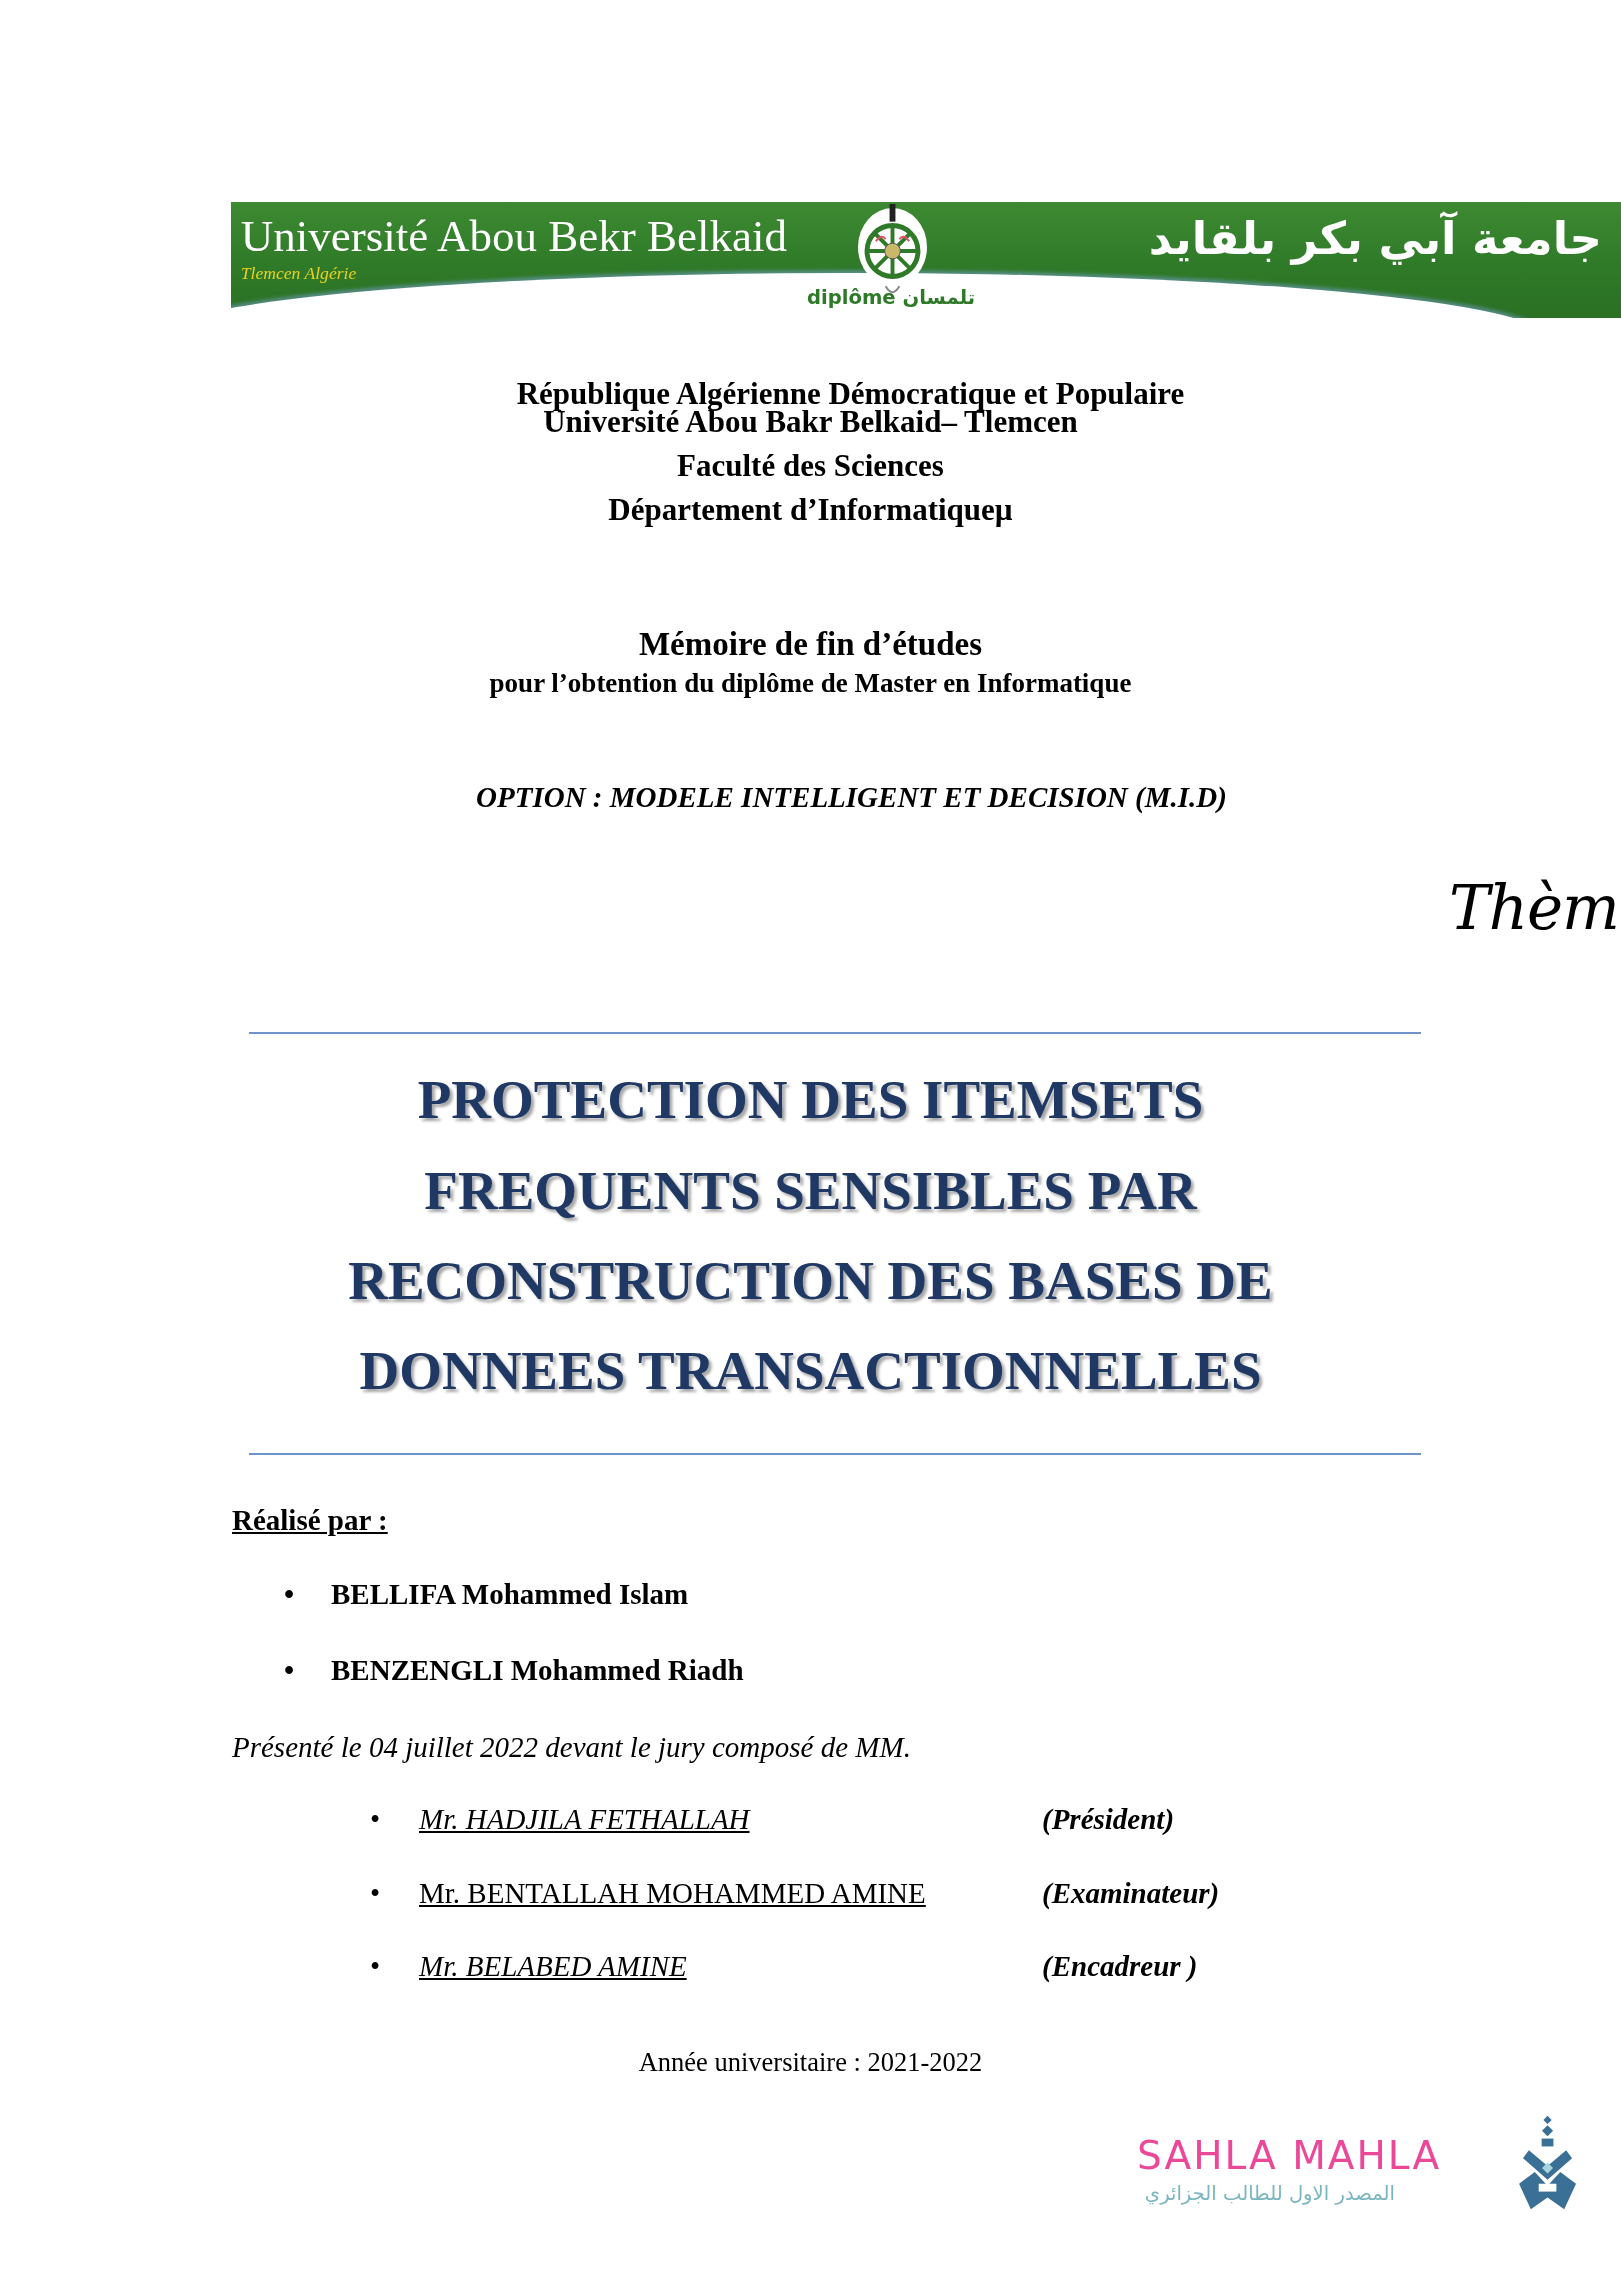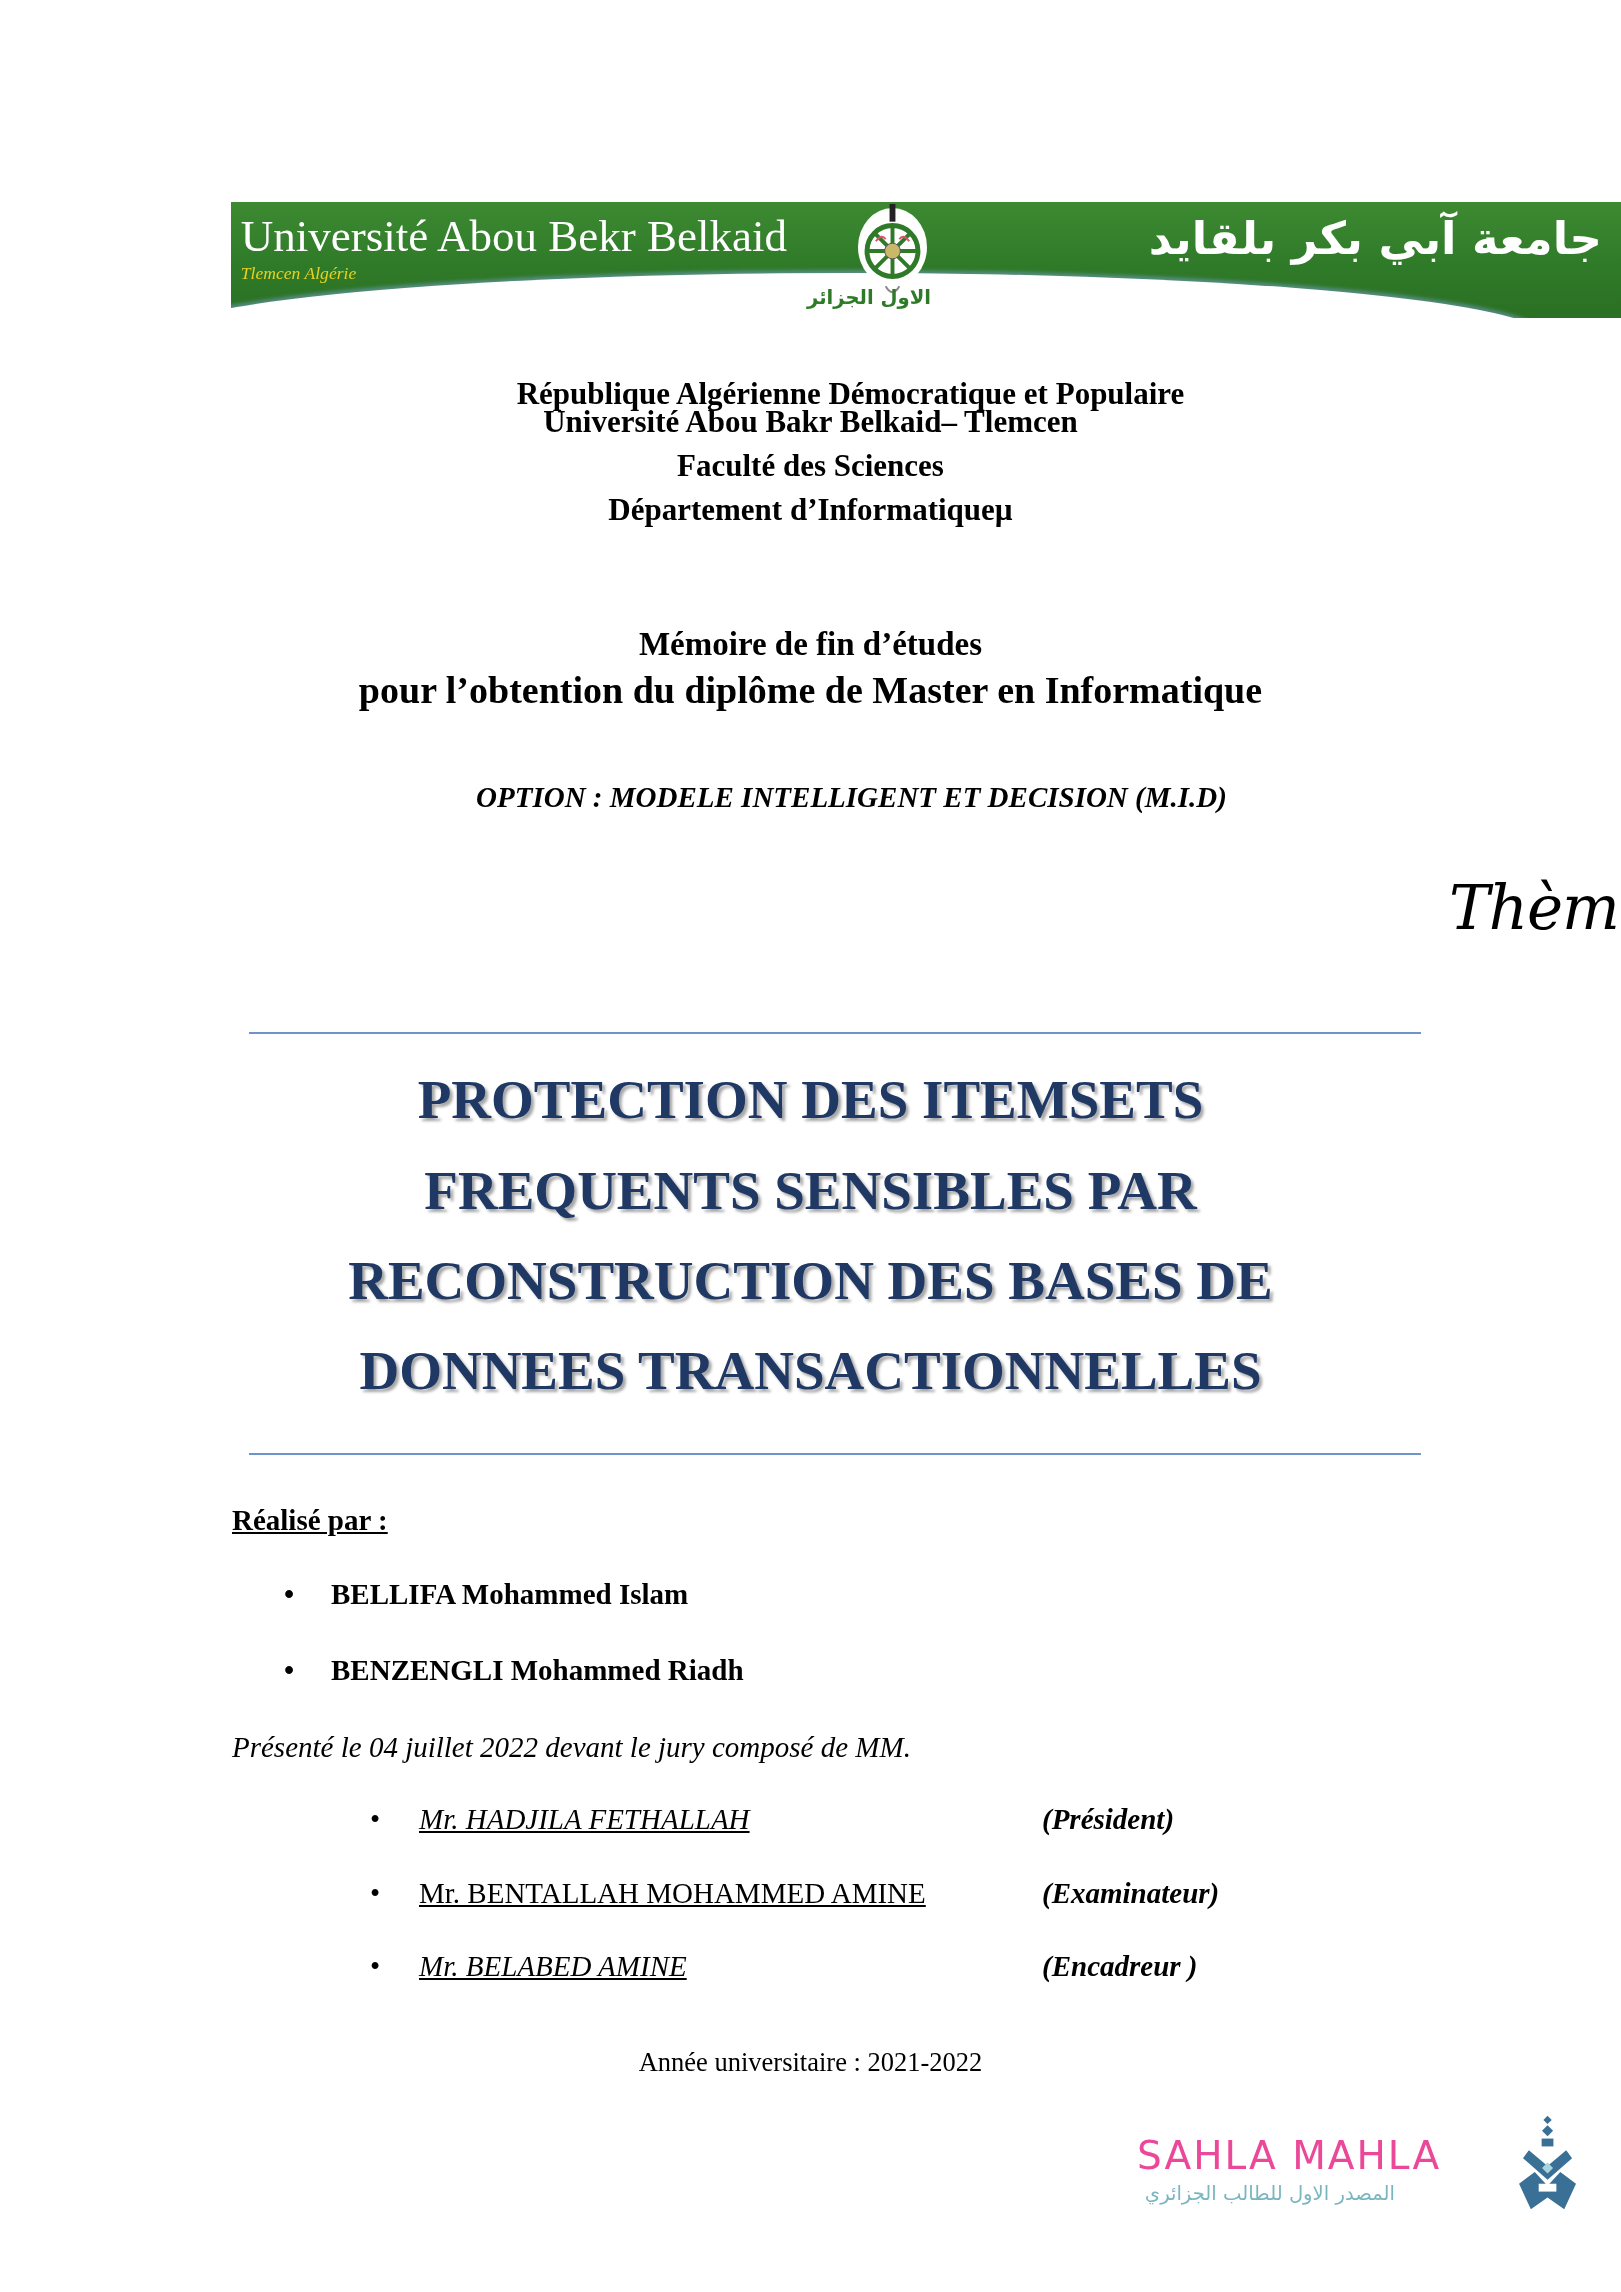--- a/index.html
+++ b/index.html
@@ -17,21 +17,21 @@
     .emblem-halo { position: absolute; left: 0; top: 3.9px; width: 69px; height: 78px; border-radius: 50%; background: #ffffff; }
 
     
     .inst { position: absolute; left: 0; width: 1621px; text-align: center; font-family: "Liberation Serif", serif; font-weight: bold; font-size: 31px; line-height: 44px; }
     .inst-1 { top: 372px; padding-left: 40px; }
     .inst-2 { top: 400px; }
     .inst-3 { top: 444px; }
     .inst-4 { top: 488px; }
 
     .memoire { position: absolute; left: 0; width: 1621px; top: 578px; text-align: center; font-weight: bold; font-size: 33px; margin-top: 48px; }
-    .obtention { position: absolute; left: 0; width: 1621px; top: 668px; text-align: center; font-weight: bold; font-size: 38px; }
+    .obtention { position: absolute; left: 0; width: 1621px; top: 668px; text-align: center; font-weight: bold; font-size: 27px; }
     .option { position: absolute; left: 0; width: 1621px; top: 781px; text-align: center; font-weight: bold; font-style: italic; font-size: 29px; margin-left: 41px; }
     .theme { position: absolute; left: 0; width: 1621px; top: 872px; text-align: right; font-family: "DejaVu Serif", serif; font-style: italic; font-size: 61px; letter-spacing: -1px; padding-left: 33px; }
 
     .hr { position: absolute; left: 249px; width: 1172px; height: 2px; background: #6f94cc; }
     .hr-top { top: 1032px; }
     .hr-bottom { top: 1453px; }
 
     .title { position: absolute; left: 0; width: 1621px; text-align: center; font-family: "Liberation Serif", serif; font-weight: bold; font-size: 55px; color: #1f3864; text-shadow: 2.9px 2.9px 2.9px rgba(0,0,0,0.35); white-space: nowrap; }
     .title-1 { top: 1068px; }
     .title-2 { top: 1159px; }
@@ -82,21 +82,21 @@
         <line x1="9" y1="48" x2="61" y2="48"></line>
         <line x1="17" y1="30" x2="53" y2="66"></line>
         <line x1="53" y1="30" x2="17" y2="66"></line>
       </g>
       <path d="M18 38 Q24 30 28 36" stroke="#e0506a" stroke-width="2" fill="none"></path>
       <path d="M52 38 Q46 30 42 36" stroke="#e0506a" stroke-width="2" fill="none"></path>
       <circle cx="35" cy="48" r="8" fill="#c9b86a" stroke="#555" stroke-width="1"></circle>
       <path d="M28 84 Q35 96 42 84" stroke="#888" stroke-width="2" fill="none"></path>
     </svg>
   </div>
-  <div class="banner-ar-small">الاول  الجزائر</div>
+  <div class="banner-ar-small">تلمسان  diplôme</div>
 </div>
 
 <div class="inst inst-1">République  Algérienne Démocratique  et Populaire</div>
 <div class="inst inst-2">Université Abou Bakr Belkaid– Tlemcen</div>
 <div class="inst inst-3">Faculté des Sciences</div>
 <div class="inst inst-4">Département d’Informatiqueµ</div>
 
 <div class="memoire">Mémoire de fin d’études</div>
 <div class="obtention">pour l’obtention du diplôme de Master en Informatique</div>
 <div class="option">OPTION : MODELE INTELLIGENT ET DECISION (M.I.D)</div>

